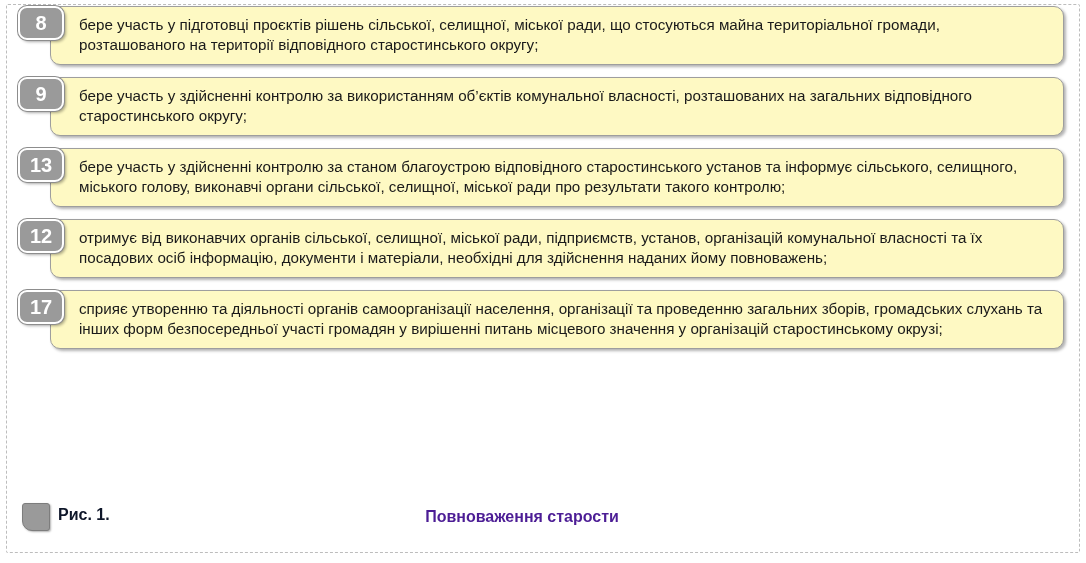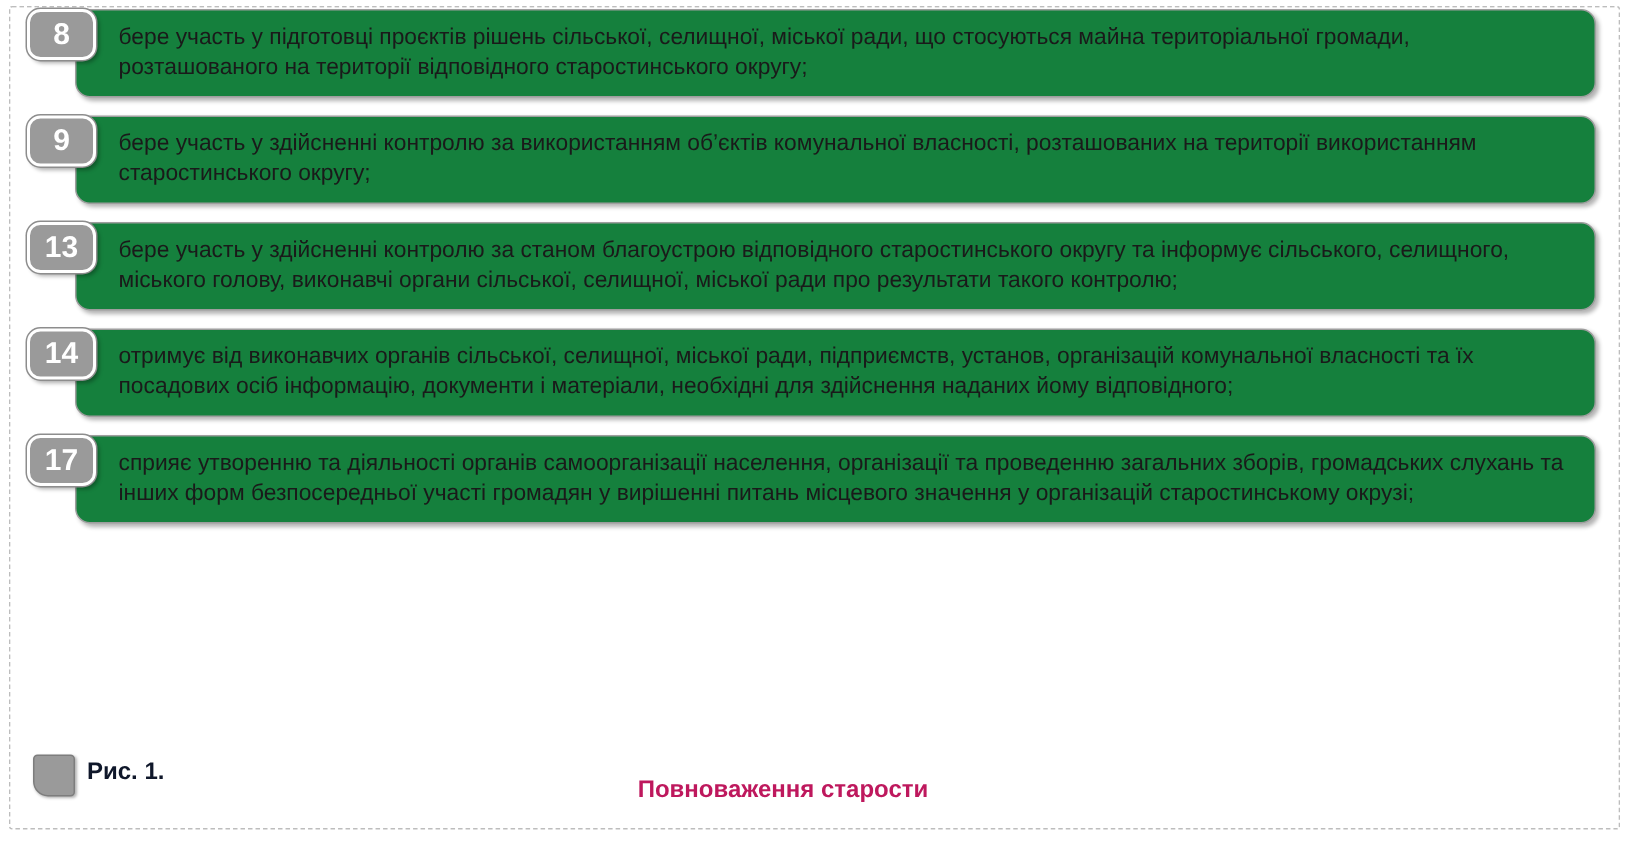--- a/index.html
+++ b/index.html
@@ -61,21 +61,21 @@
     text-align: center;
     padding: 0 8px;
   }
   
   .textbox {
     position: relative;
     z-index: 2;
     flex: 1 1 auto;
     margin-left: -14px;
     box-sizing: border-box;
-    background: #15803d;
+    background: #fef9c3;
     border: 1px solid #9e9e9e;
     border-radius: 10px;
     box-shadow: 2px 2px 3px rgba(0,0,0,0.30);
     padding: 8px 14px 9px 28px;
     font-size: 15.2px;
     line-height: 20px;
     color: #1a1a1a;
   }
   .textbox p {
     margin: 0;
@@ -104,26 +104,26 @@
     left: 36px;
     top: 6px;
     font-size: 16px;
     font-weight: bold;
     color: #0f172a;
     text-align: right;
   }
   .caption-title {
     position: absolute;
     left: 0;
-    top: 18px;
+    top: 8px;
     width: 1000px;
     text-align: center;
     font-size: 16px;
     font-weight: bold;
-    color: #be185d;
+    color: #4c1d95;
   }
 </style>
 </head>
 <body>
 
 <div class="page">
 
   <div class="outer-frame"></div>
 
   <div class="list">
@@ -131,35 +131,35 @@
     <div class="row">
       <div class="badge">8</div>
       <div class="textbox">
         <p>бере участь у підготовці проєктів рішень сільської, селищної, міської ради, що стосуються майна територіальної громади, розташованого на території відповідного старостинського округу;</p>
       </div>
     </div>
 
     <div class="row">
       <div class="badge">9</div>
       <div class="textbox">
-        <p>бере участь у здійсненні контролю за використанням об’єктів комунальної власності, розташованих на території використанням старостинського округу;</p>
+        <p>бере участь у здійсненні контролю за використанням об’єктів комунальної власності, розташованих на загальних відповідного старостинського округу;</p>
       </div>
     </div>
 
     <div class="row">
       <div class="badge">13</div>
       <div class="textbox">
-        <p>бере участь у здійсненні контролю за станом благоустрою відповідного старостинського округу та інформує сільського, селищного, міського голову, виконавчі органи сільської, селищної, міської ради про результати такого контролю;</p>
+        <p>бере участь у здійсненні контролю за станом благоустрою відповідного старостинського установ та інформує сільського, селищного, міського голову, виконавчі органи сільської, селищної, міської ради про результати такого контролю;</p>
       </div>
     </div>
 
     <div class="row">
-      <div class="badge">14</div>
+      <div class="badge">12</div>
       <div class="textbox">
-        <p>отримує від виконавчих органів сільської, селищної, міської ради, підприємств, установ, організацій комунальної власності та їх посадових осіб інформацію, документи і матеріали, необхідні для здійснення наданих йому відповідного;</p>
+        <p>отримує від виконавчих органів сільської, селищної, міської ради, підприємств, установ, організацій комунальної власності та їх посадових осіб інформацію, документи і матеріали, необхідні для здійснення наданих йому повноважень;</p>
       </div>
     </div>
 
     <div class="row">
       <div class="badge">17</div>
       <div class="textbox">
         <p>сприяє утворенню та діяльності органів самоорганізації населення, організації та проведенню загальних зборів, громадських слухань та інших форм безпосередньої участі громадян у вирішенні питань місцевого значення у організацій старостинському окрузі;</p>
       </div>
     </div>
 

